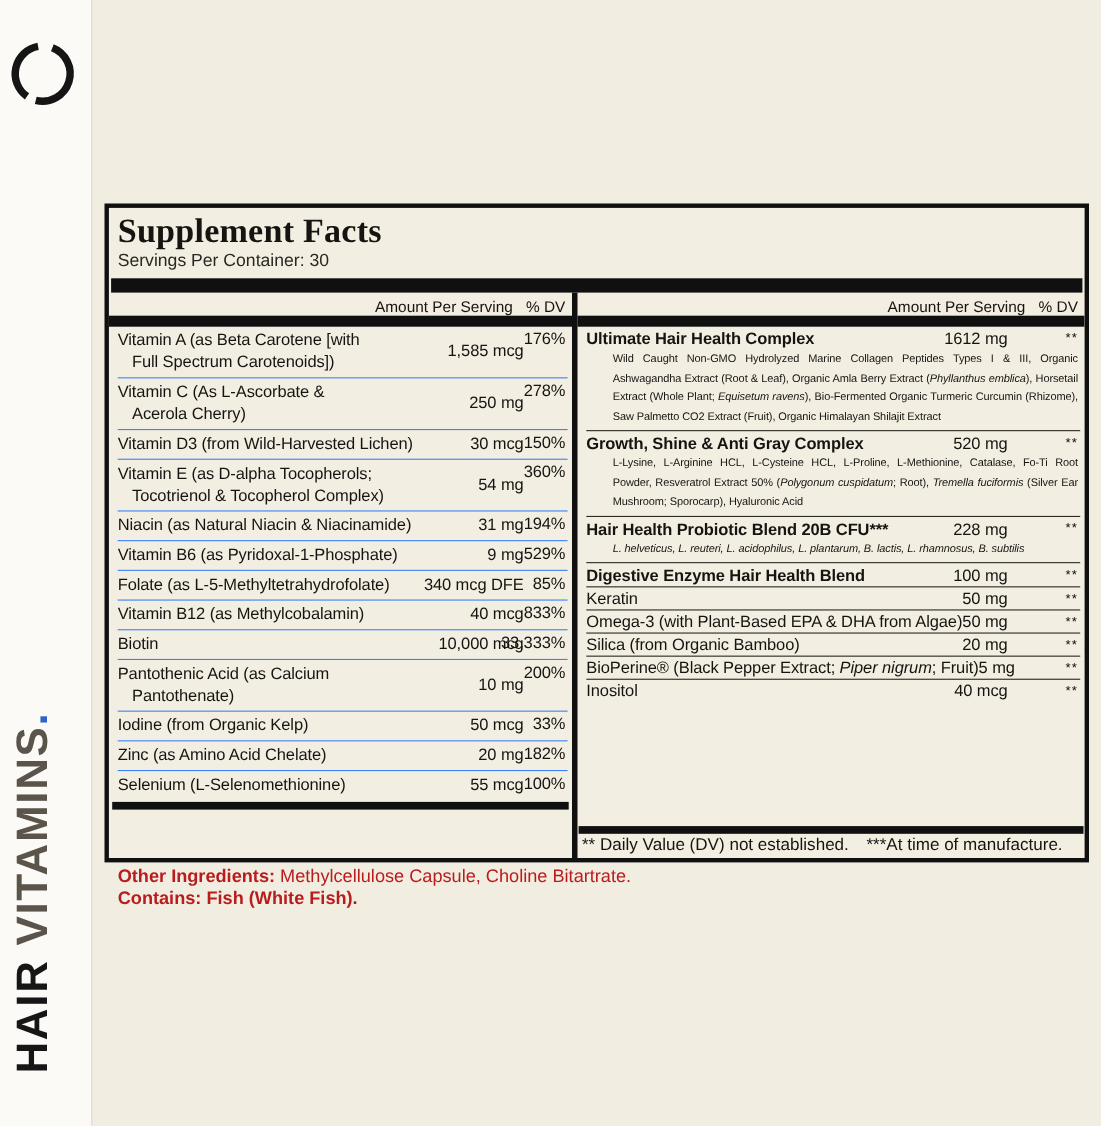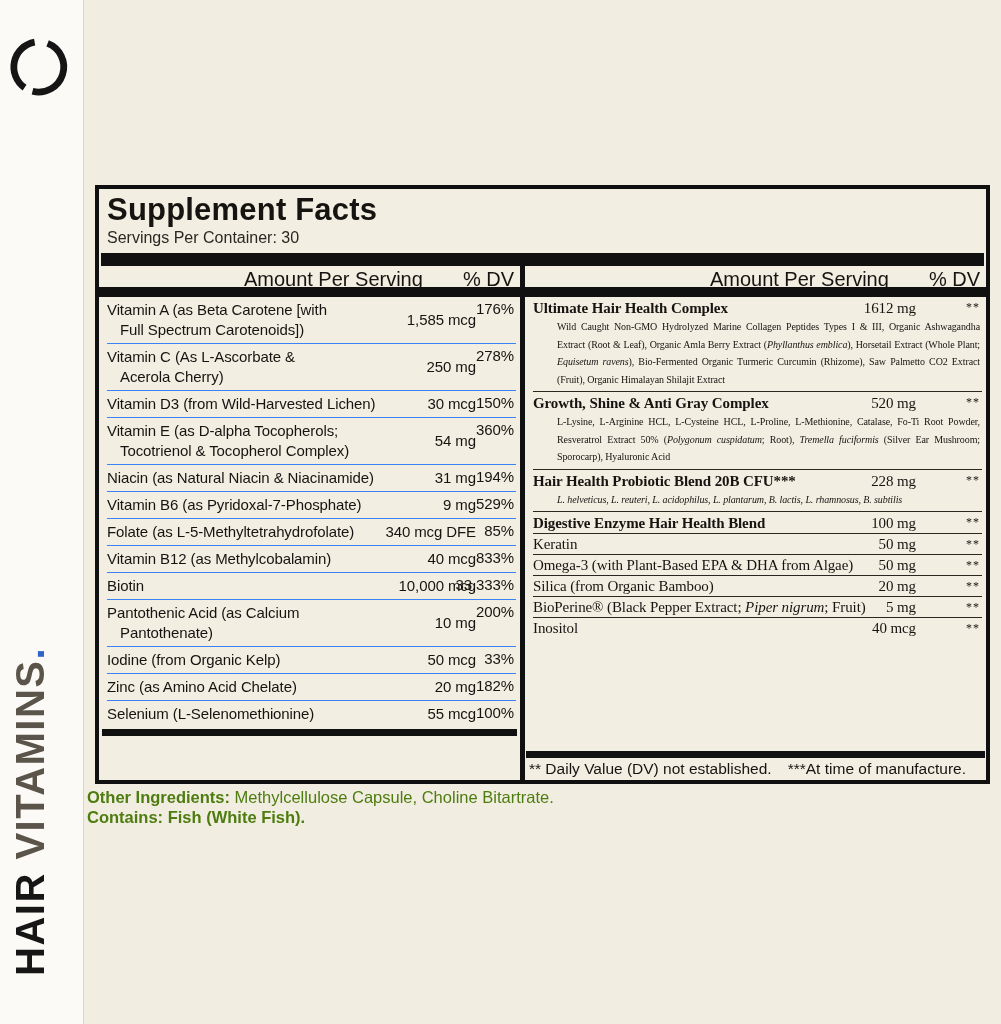--- a/index.html
+++ b/index.html
@@ -10,58 +10,58 @@
   .logo{position:absolute;left:8px;top:36px;}
   .brand{position:absolute;left:8px;top:976px;transform:rotate(-90deg);transform-origin:left top;
          white-space:nowrap;font-size:40px;font-weight:bold;letter-spacing:1.5px;color:#161616;}
   .brand .w2{color:#5b544a;}
   .brand .dot{color:#2f63c9;}
 
   
   .panel{position:absolute;left:95px;top:185px;width:895px;height:599px;box-sizing:border-box;
          border:4px solid #101010;background:#f3eee2;display:flex;flex-direction:column;overflow:hidden;}
   .phead{padding:3px 6px 0 8px;}
-  .ptitle{font-size:31px;font-weight:bold;line-height:36px;letter-spacing:.2px;}
+  .ptitle{font-size:31px;font-weight:bold;line-height:36px;letter-spacing:.2px;font-family:Liberation Serif, serif;}
   .pserv{font-size:16px;line-height:20px;color:#2a2823;}
   .bar1{height:13px;background:#101010;margin:5px 2px 0;flex:none;}
   .cols{flex:1;display:grid;grid-template-columns:421px 5px 1fr;min-height:0;}
   .vdiv{background:#101010;}
   .col{display:flex;flex-direction:column;min-width:0;}
-  .colhead{display:flex;justify-content:flex-end;align-items:flex-start;gap:40px;height:21px;
-           font-size:20px;padding:2px 6px 0;box-sizing:border-box;flex:none;}
+  .colhead{display:flex;justify-content:flex-end;align-items:flex-end;gap:12px;height:21px;
+           font-size:14px;padding:2px 6px 0;box-sizing:border-box;flex:none;}
   .bar2{height:10px;background:#101010;flex:none;}
 
   
   .lrows{padding:0 4px 0 8px;font-size:15px;letter-spacing:-.1px;line-height:20px;}
   .lrow{position:relative;display:flex;align-items:center;padding:3px 0 3px;}
   .lrow + .lrow{border-top:1px solid #3b82f6;}
   .lname{white-space:nowrap;}
   .l2{padding-left:13px;}
   .lamt{margin-left:auto;margin-right:40px;white-space:nowrap;}
   .ldv{position:absolute;right:2px;top:2px;white-space:nowrap;}
   .lbar{height:7px;background:#101010;margin:2px 3px 0;}
 
   
   .ritems{padding:0 4px 0 8px;font-size:15px;letter-spacing:-.1px;line-height:19px;}
-  .rc{position:relative;font-family:Liberation Serif, serif;}
+  .rc{position:relative;}
   .rc + .rc{border-top:1px solid #2b2720;}
   .bhead{position:relative;display:flex;align-items:flex-start;padding-top:2px;line-height:19px;}
   .bname{font-weight:bold;white-space:nowrap;}
   .bamt{margin-left:auto;margin-right:66px;white-space:nowrap;font-weight:normal;}
   .bdv{position:absolute;right:2px;top:1px;font-size:12px;letter-spacing:1px;font-weight:normal;}
   .bdesc{padding:0 2px 3px 24px;line-height:17.5px;font-size:10px;}
   .bdesc.just{text-align:justify;}
   .rrow{position:relative;display:flex;align-items:flex-start;padding:1px 0 0;line-height:19px;}
   .rrowname{white-space:nowrap;}
   .seg-i{font-style:italic;}
   .rbar{margin-top:auto;height:7px;background:#101010;margin-left:1px;margin-right:1px;margin-bottom:2px;flex:none;}
   .fnote{display:flex;gap:16px;font-size:15.5px;line-height:18px;padding:0 4px 2px;white-space:nowrap;flex:none;}
 
   
-  .notes{position:absolute;left:87px;top:788px;width:720px;font-size:16.5px;line-height:19.5px;color:#4d7c0f;}
+  .notes{position:absolute;left:107px;top:788px;width:720px;font-size:16.5px;line-height:19.5px;color:#b91c1c;}
   .b{font-weight:bold;}
 </style>
 </head>
 <body>
 
 <div class="canvas">
 
   <aside class="strip">
     <div class="logo">
       <svg width="62" height="62" viewBox="0 0 64 64" aria-hidden="true">
@@ -120,21 +120,21 @@
             </div>
             <div class="lrow">
               <div class="lname">
                 <div class="l1">Niacin (as Natural Niacin &amp; Niacinamide)</div>
               </div>
               <div class="lamt">31 mg</div>
               <div class="ldv">194%</div>
             </div>
             <div class="lrow">
               <div class="lname">
-                <div class="l1">Vitamin B6 (as Pyridoxal-7-Phosphate)</div>
+                <div class="l1">Vitamin B6 (as Pyridoxal-1-Phosphate)</div>
               </div>
               <div class="lamt">9 mg</div>
               <div class="ldv">529%</div>
             </div>
             <div class="lrow">
               <div class="lname">
                 <div class="l1">Folate (as L-5-Methyltetrahydrofolate)</div>
               </div>
               <div class="lamt">340 mcg DFE</div>
               <div class="ldv">85%</div>

